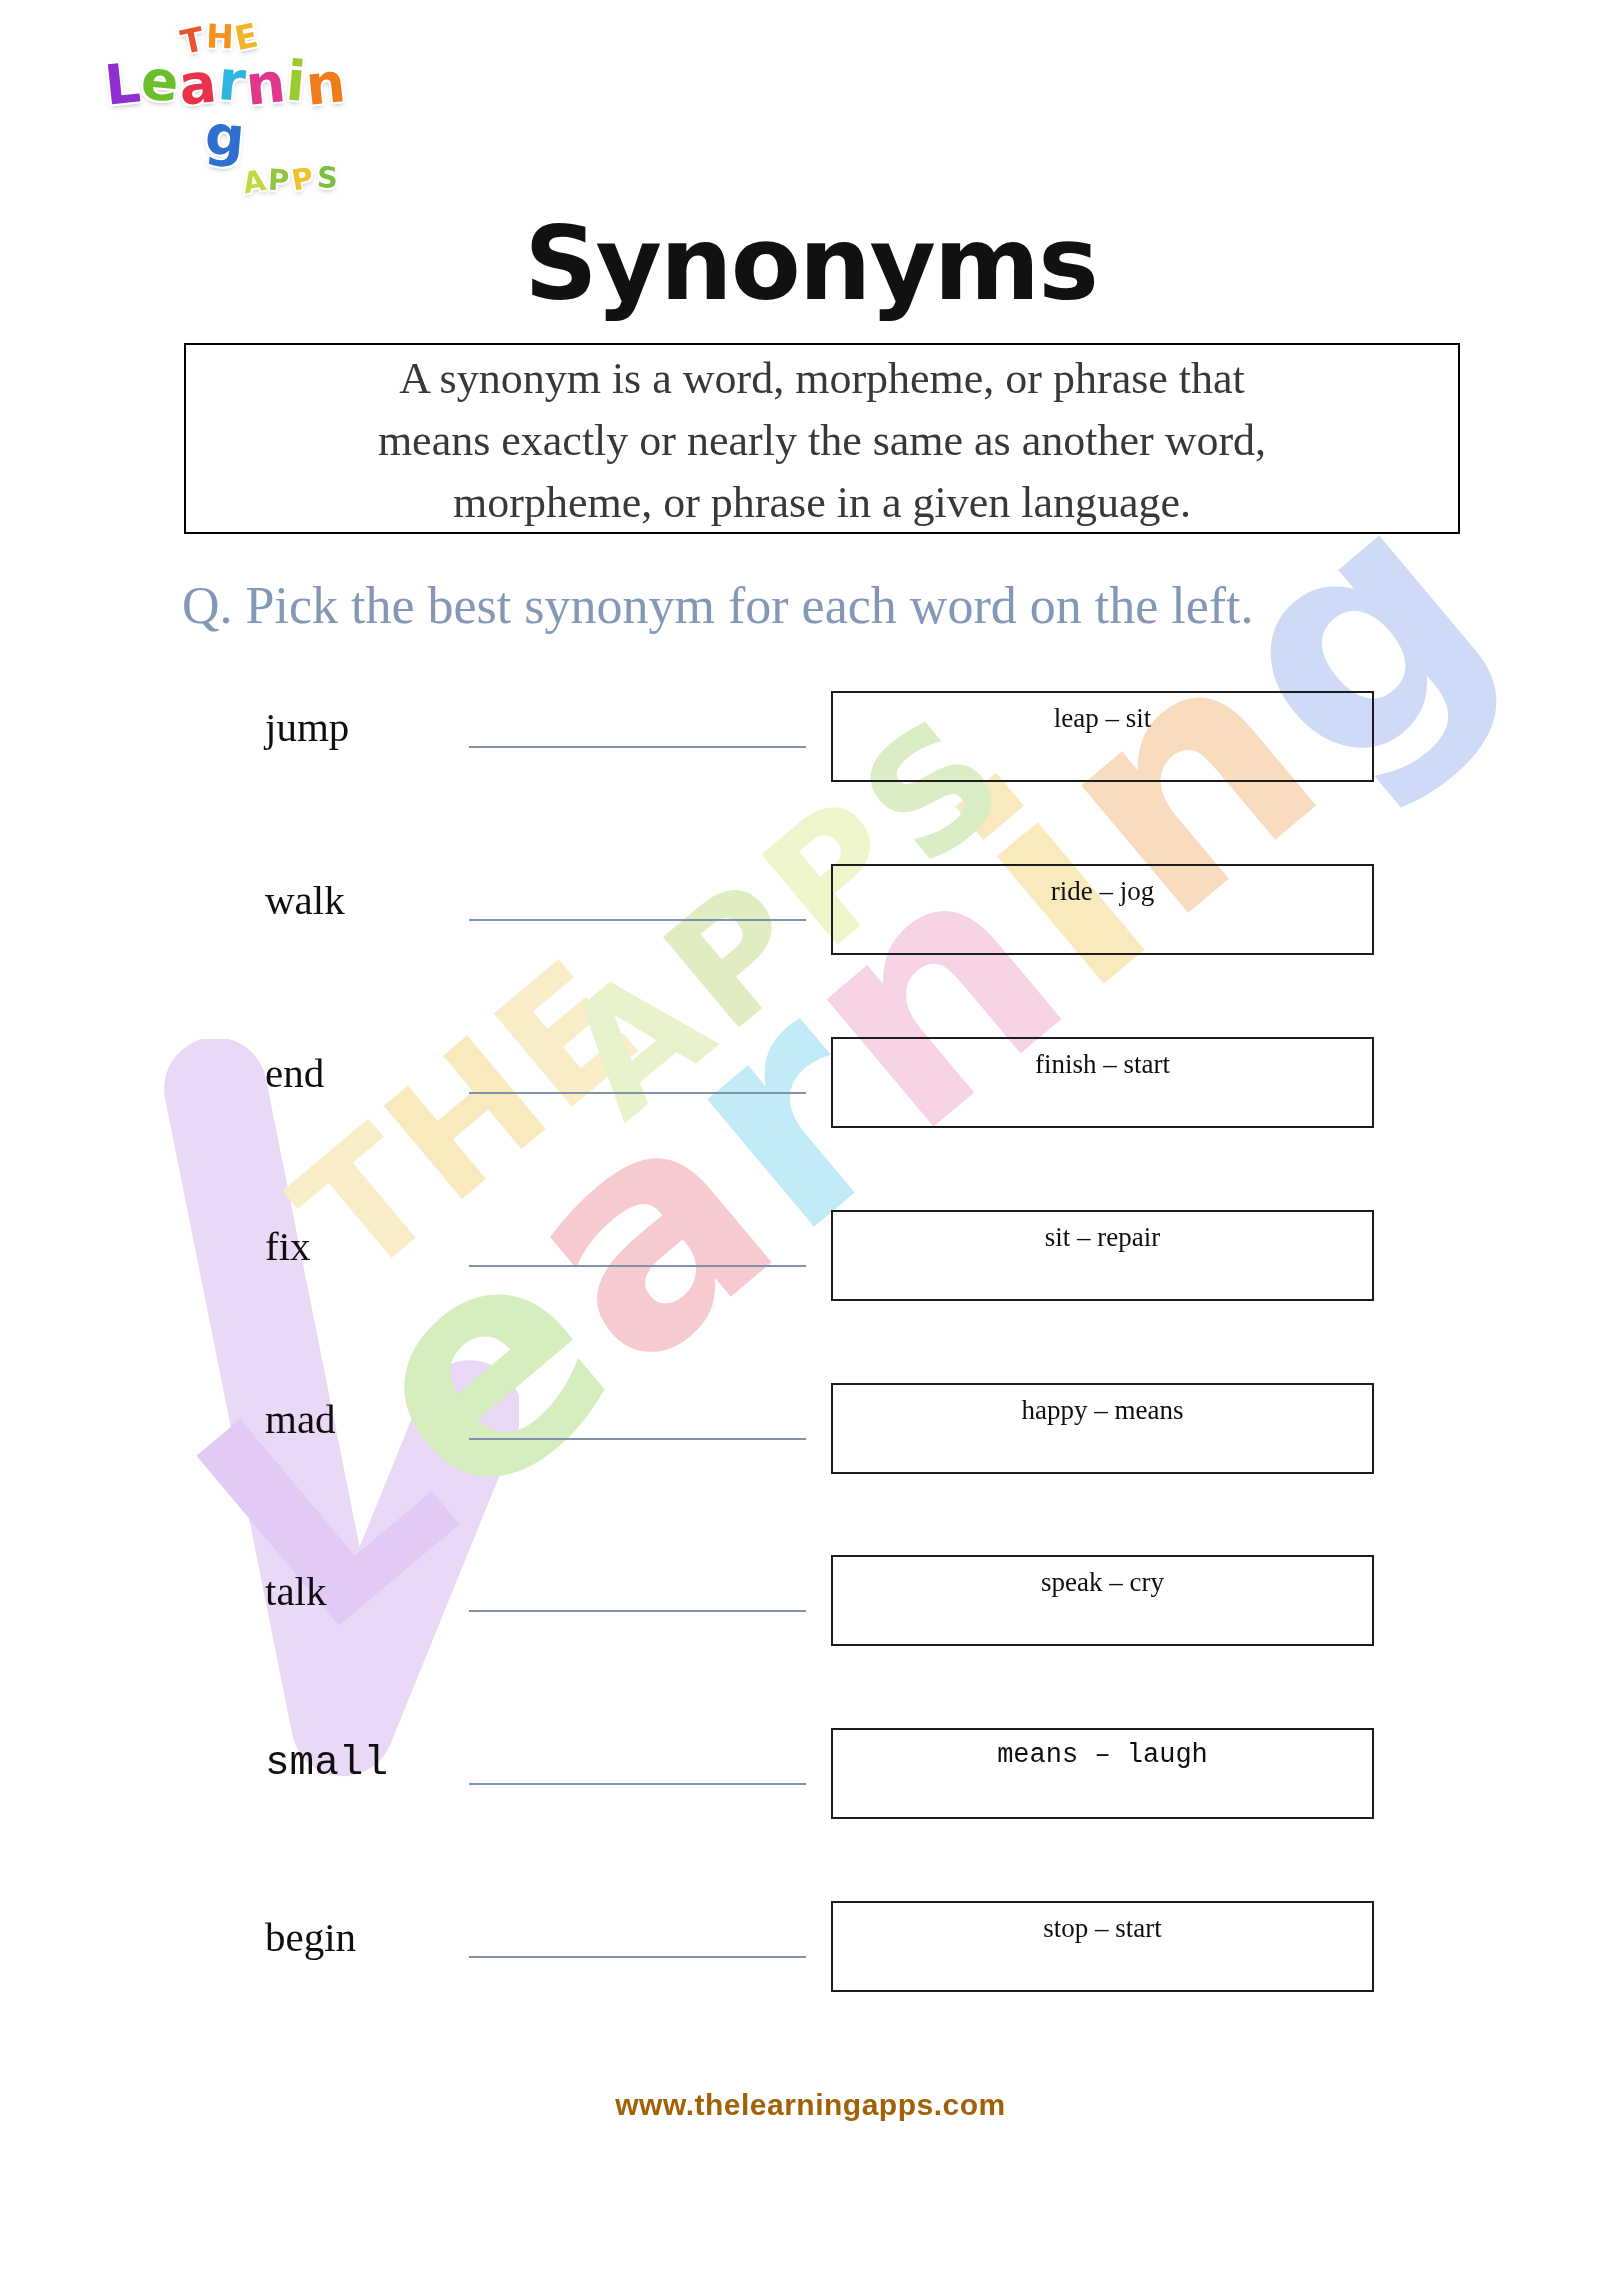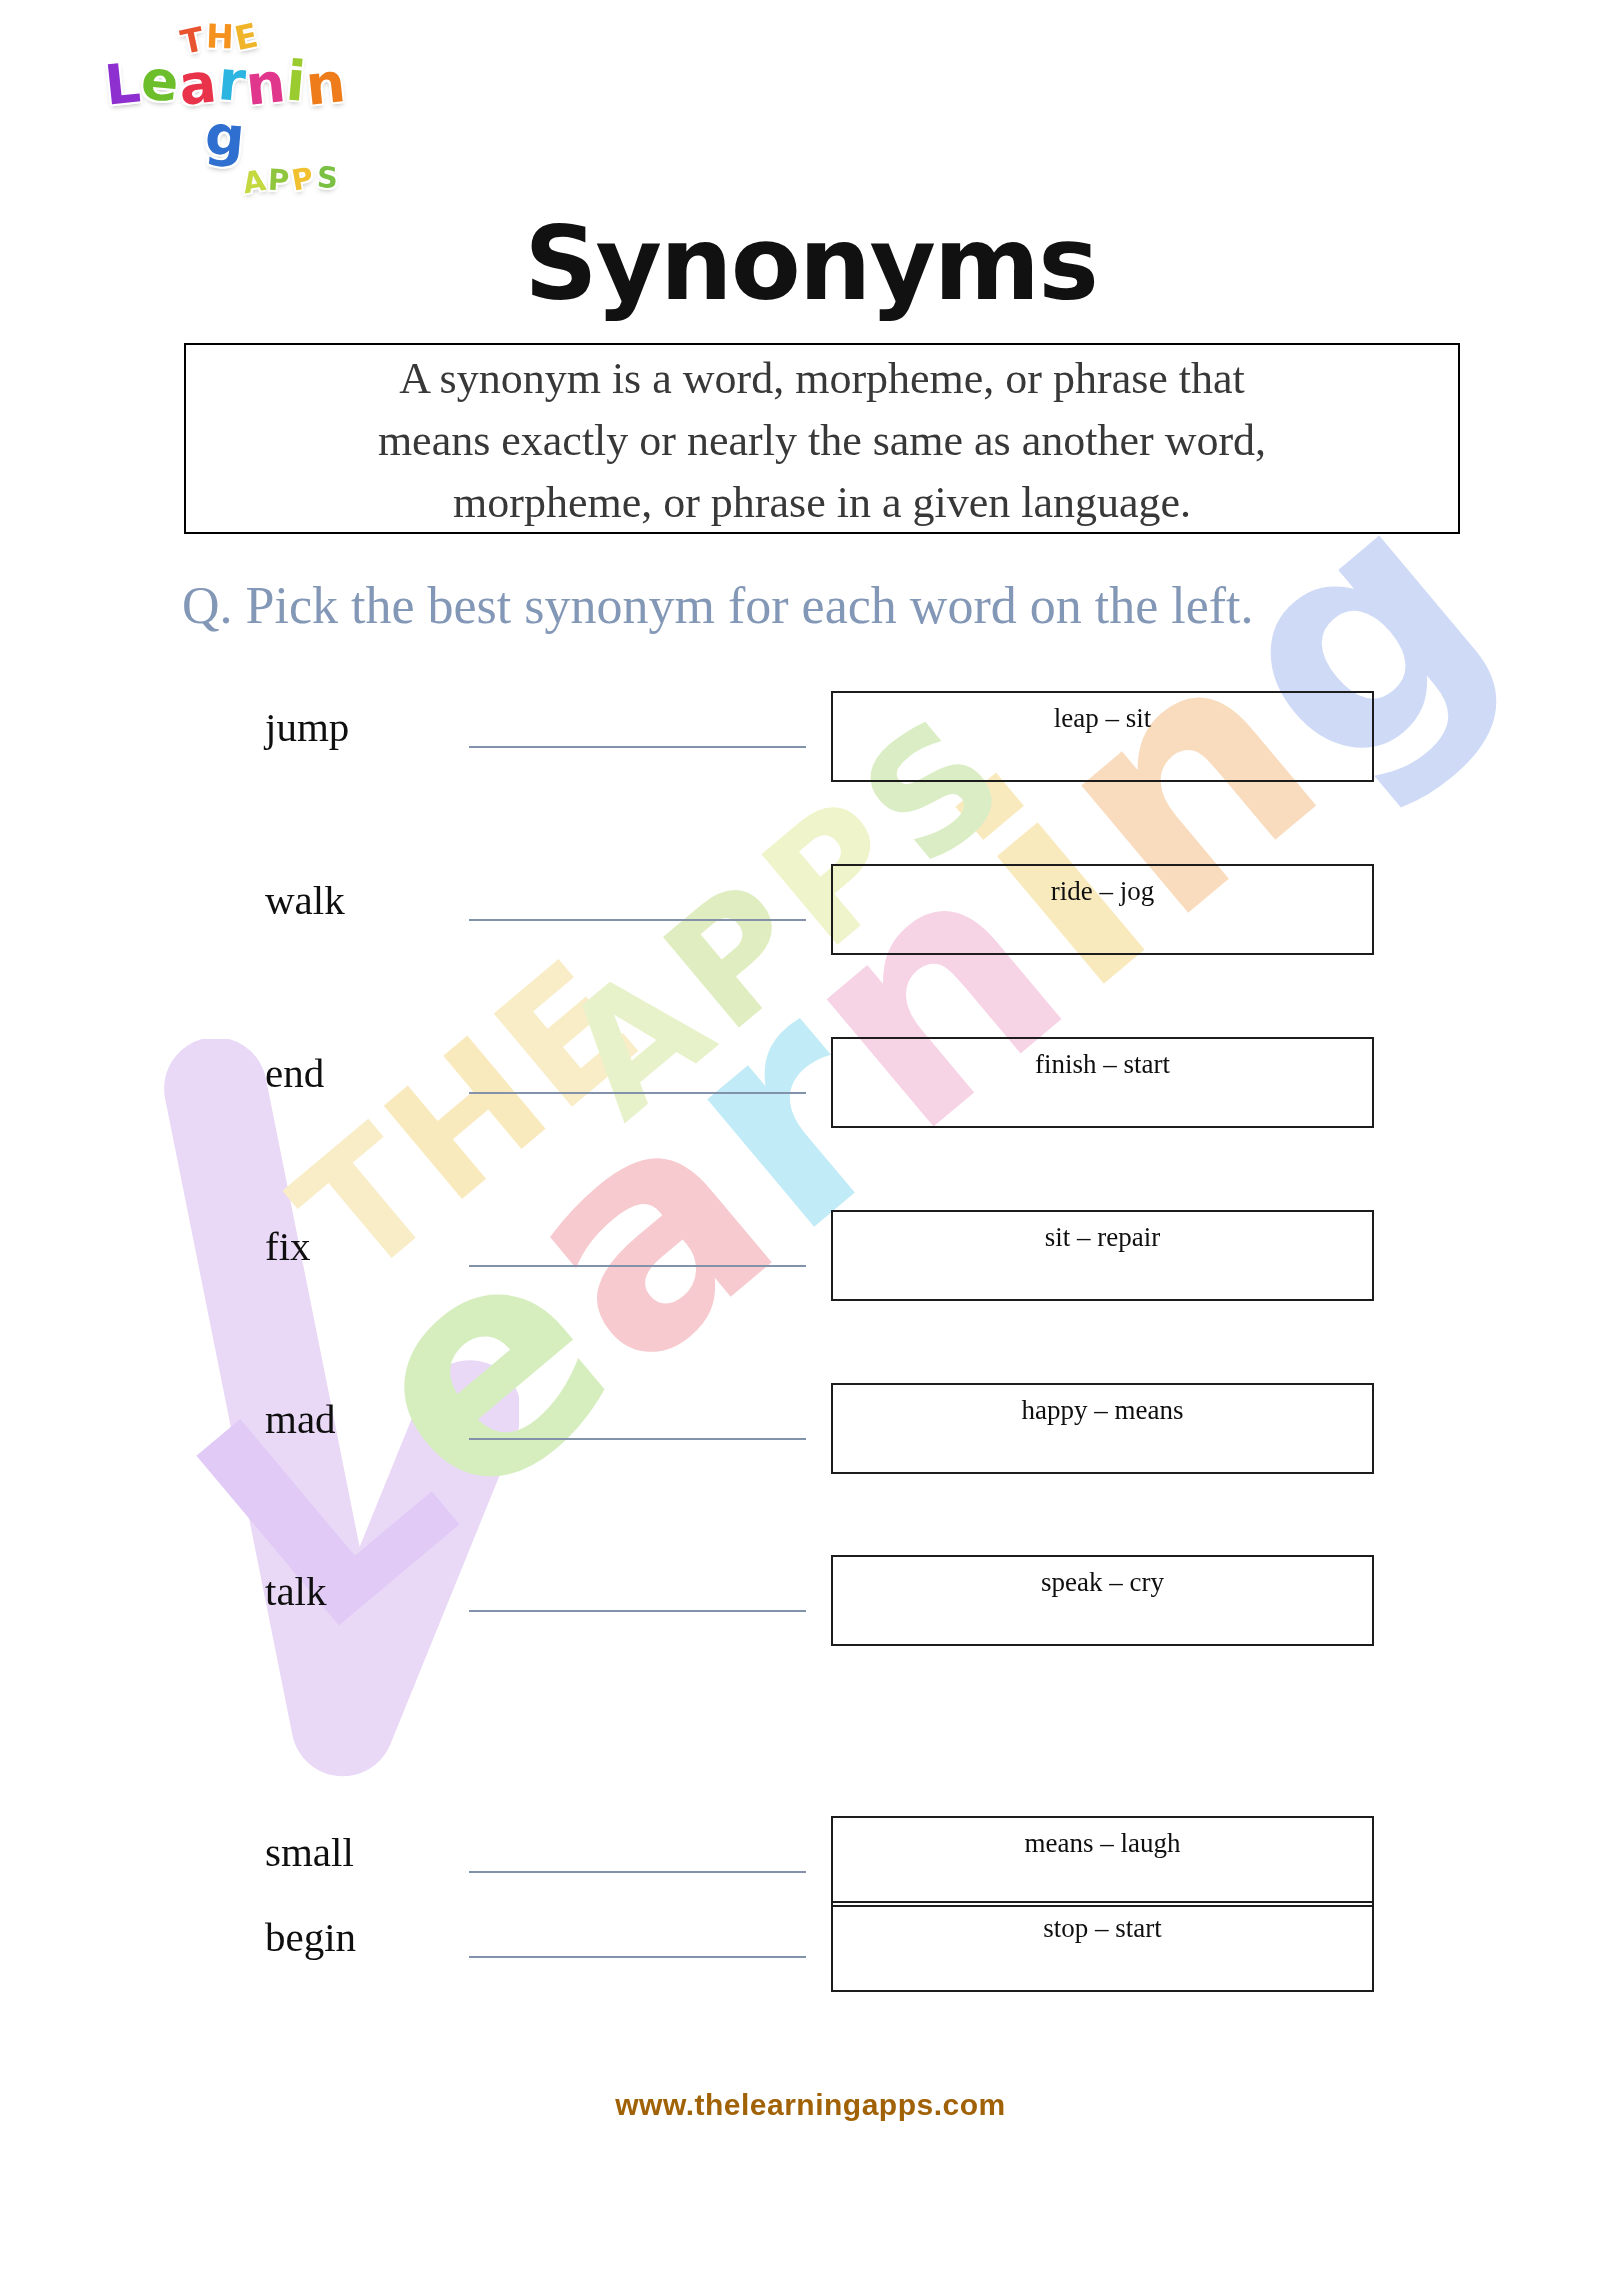--- a/index.html
+++ b/index.html
@@ -68,21 +68,21 @@
     font-size:52px;
     color:var(--question_text,#8397b6);
     z-index:3;
   }
 
   
   .row{position:absolute;left:0;width:100%;height:92px;z-index:3;}
   .row-0{top:691px;}  .row-1{top:864px;}
   .row-2{top:1037px;} .row-3{top:1210px;}
   .row-4{top:1383px;} .row-5{top:1555px;}
-  .row-6{top:1816px;} .row-7{top:1901px;}
+  .row-6{top:1728px;font-family:Liberation Mono, monospace;} .row-7{top:1901px;}
   .word{
     position:absolute;left:265px;top:11.8px;
     font-size:41px;color:#0f0f0f;
   }
   .blank{
     position:absolute;left:469px;top:55px;width:337px;height:0;
     border-top:2.9px solid var(--blank_line,#8292a9);
   }
   .opt-box{
     position:absolute;left:831px;top:0;width:543px;height:91px;

